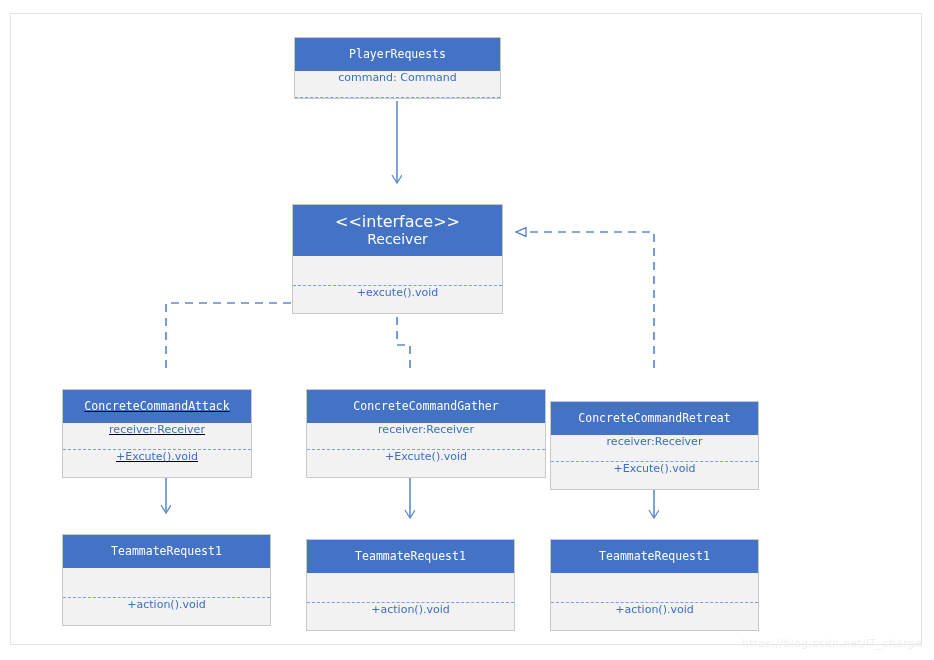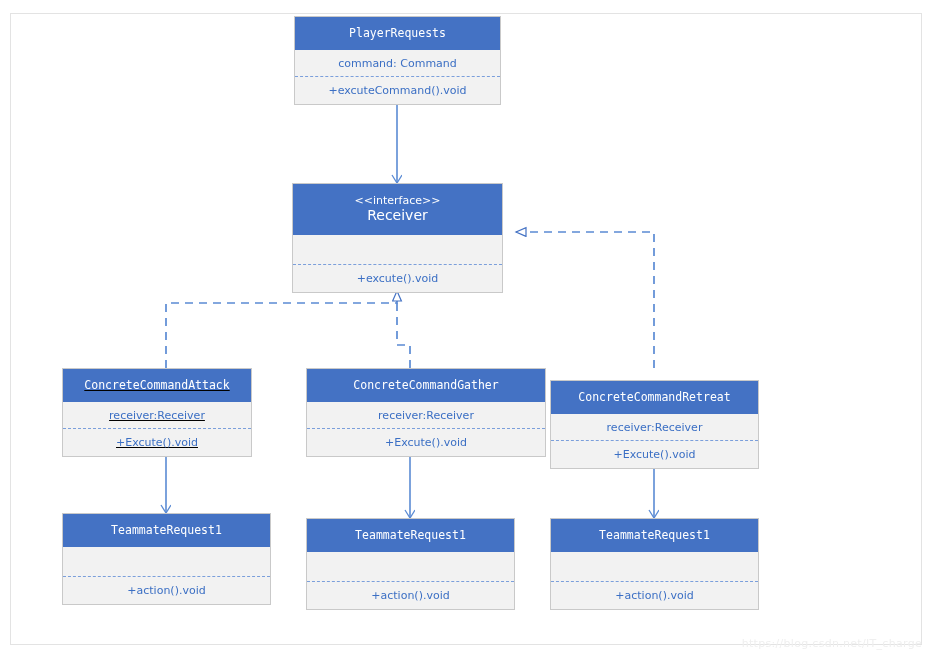--- a/index.html
+++ b/index.html
@@ -37,20 +37,21 @@
     height: 660px;
   }
 
   
   .uml-class {
     position: absolute;
     box-sizing: border-box;
     border: 1px solid #c9c9c9;
     background: #f2f2f2;
     box-shadow: 0 0 0 0 rgba(0,0,0,0);
+    margin-top: 21px;
   }
   .uml-header {
     box-sizing: border-box;
     background: #4472c4;
     color: #ffffff;
     text-align: center;
     font-family: "DejaVu Sans Mono", monospace;
     font-size: 11.5px;
     letter-spacing: 0px;
     line-height: 1.25;
@@ -58,38 +59,38 @@
     flex-direction: column;
     align-items: center;
     justify-content: center;
     height: 33px;
   }
   .uml-header.tall {
     height: 51px;
   }
   .uml-stereotype {
     font-family: "DejaVu Sans", sans-serif;
-    font-size: 11px;
+    font-size: 16px;
     color: #ffffff;
     line-height: 1.2;
   }
   .uml-name-plain {
     font-family: "DejaVu Sans", sans-serif;
     font-size: 14px;
     line-height: 1.25;
     color: #ffffff;
   }
   .uml-attrs, .uml-ops {
     box-sizing: border-box;
     text-align: center;
     color: #3b6fc4;
     font-family: "DejaVu Sans", sans-serif;
     font-size: 11px;
     display: flex;
-    align-items: center;
+    align-items: flex-start;
     justify-content: center;
     background: #f2f2f2;
   }
   .uml-attrs {
     height: 27px;
     border-bottom: 1px dashed #7b9fdb;
   }
   .uml-ops {
     height: 27px;
   }
@@ -156,23 +157,20 @@
     </g>
   </svg>
 
   <div class="uml-class" style="left:294px; top:16px; width:207px;">
     <div class="uml-header">
       <span>PlayerRequests</span>
     </div>
     <div class="uml-attrs">
       <span>command:  Command</span>
     </div>
-    <div class="uml-ops">
-      <span>+excuteCommand().void</span>
-    </div>
   </div>
 
   <div class="uml-class" style="left:292px; top:183px; width:211px;">
     <div class="uml-header tall">
       <span class="uml-stereotype">&lt;&lt;interface&gt;&gt;</span>
       <span class="uml-name-plain">Receiver</span>
     </div>
     <div class="uml-attrs empty">
       <span></span>
     </div>

